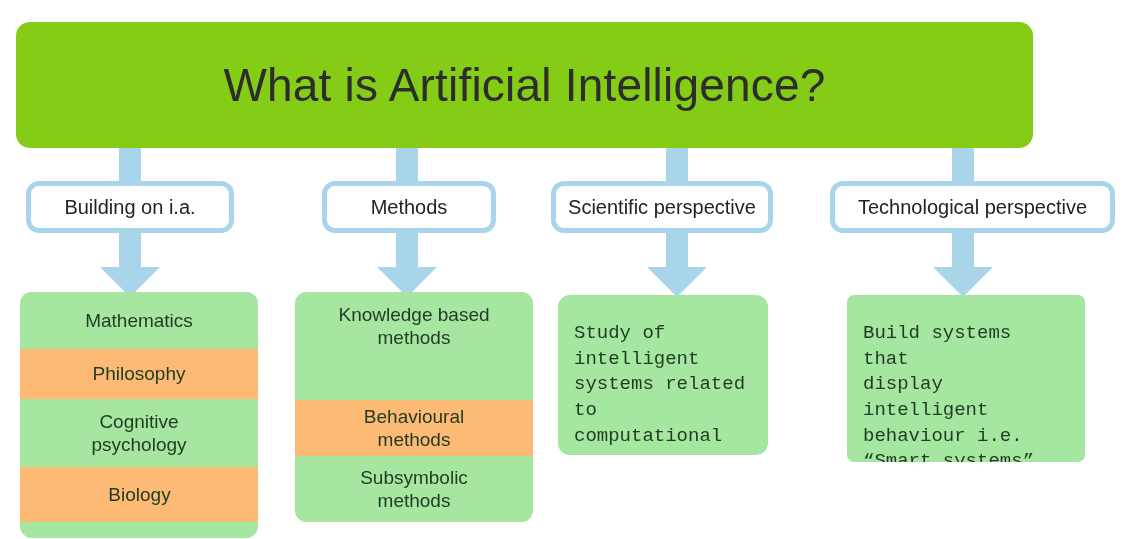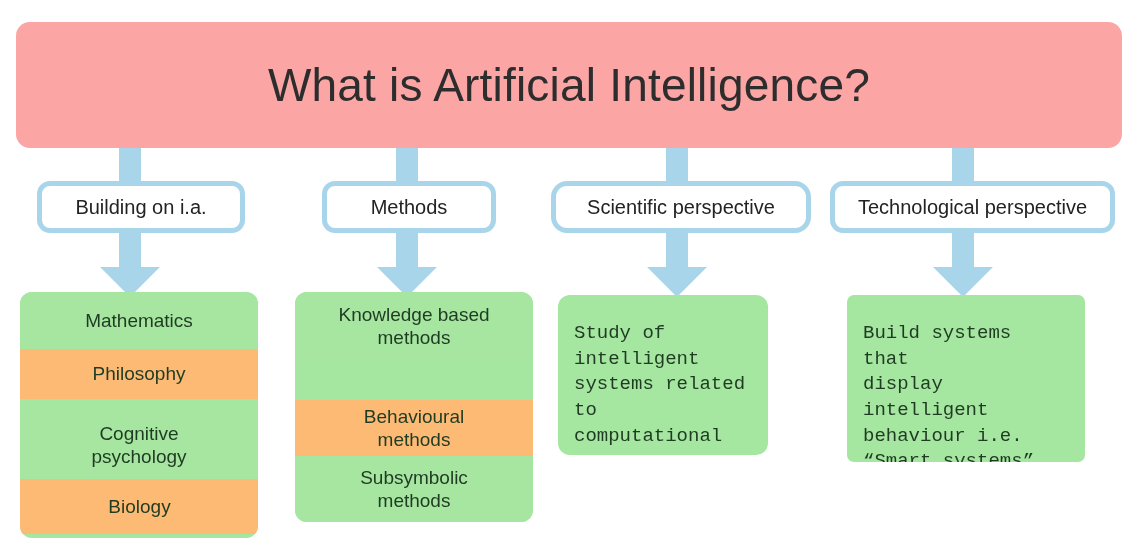--- a/index.html
+++ b/index.html
@@ -21,23 +21,23 @@
     left: 0; top: 0;
     width: 1138px;
     height: 539px;
   }
 
   
   .banner {
     position: absolute;
     left: 16px;
     top: 22px;
-    width: 1106px;
+    width: 1017px;
     height: 126px;
-    background: #fca5a5;
+    background: #84cc16;
     border-radius: 14px;
     box-sizing: border-box;
     display: flex;
     align-items: center;
     justify-content: center;
     z-index: 3;
   }
   .banner-title {
     font-size: 46px;
     font-weight: 400;
@@ -140,27 +140,27 @@
 
   <div class="banner">
     <div class="banner-title">What is Artificial Intelligence?</div>
   </div>
 
   <div class="stub" style="left:119px; top:140px; height:44px;"></div>
   <div class="stub" style="left:396px; top:140px; height:44px;"></div>
   <div class="stub" style="left:666px; top:140px; height:44px;"></div>
   <div class="stub" style="left:952px; top:140px; height:44px;"></div>
 
-  <div class="labelbox" style="left:37px; top:181px; width:208px; height:52px;">
+  <div class="labelbox" style="left:26px; top:181px; width:208px; height:52px;">
     <span>Building on i.a.</span>
   </div>
   <div class="labelbox" style="left:322px; top:181px; width:174px; height:52px;">
     <span>Methods</span>
   </div>
-  <div class="labelbox" style="left:551px; top:181px; width:260px; height:52px;border-radius:16px;">
+  <div class="labelbox" style="left:551px; top:181px; width:222px; height:52px;">
     <span>Scientific perspective</span>
   </div>
   <div class="labelbox" style="left:830px; top:181px; width:285px; height:52px;">
     <span>Technological perspective</span>
   </div>
 
   <div class="arrow" style="left:100px; top:231px; width:60px; height:66px;">
     <div class="shaft" style="height:38px;"></div>
     <div class="head" style="top:36px;"></div>
   </div>
@@ -173,21 +173,21 @@
     <div class="head" style="top:36px;"></div>
   </div>
   <div class="arrow" style="left:933px; top:231px; width:60px; height:66px;">
     <div class="shaft" style="height:38px;"></div>
     <div class="head" style="top:36px;"></div>
   </div>
 
   <div class="greenbox" style="left:20px; top:292px; width:238px; height:246px;">
     <div class="band light" style="height: 57px; white-space: pre-line;">Mathematics</div>
     <div class="band dark" style="height: 50px; white-space: pre-line;">Philosophy</div>
-    <div class="band light" style="height: 68px; white-space: pre-line; margin-top: 12px;">Cognitive
+    <div class="band light" style="height: 68px; white-space: pre-line;">Cognitive
 psychology</div>
     <div class="band dark" style="height: 55px; white-space: pre-line; padding-left: 9px;">Biology</div>
   </div>
 
   <div class="greenbox" style="left:295px; top:292px; width:238px; height:230px;">
     <div class="band light" style="height: 78px; white-space: pre-line;">Knowledge based
 methods</div>
     <div class="band dark" style="height: 64px; white-space: pre-line; margin-top: 40px;">Behavioural
 methods</div>
     <div class="band light" style="height: 76px; white-space: pre-line;">Subsymbolic

